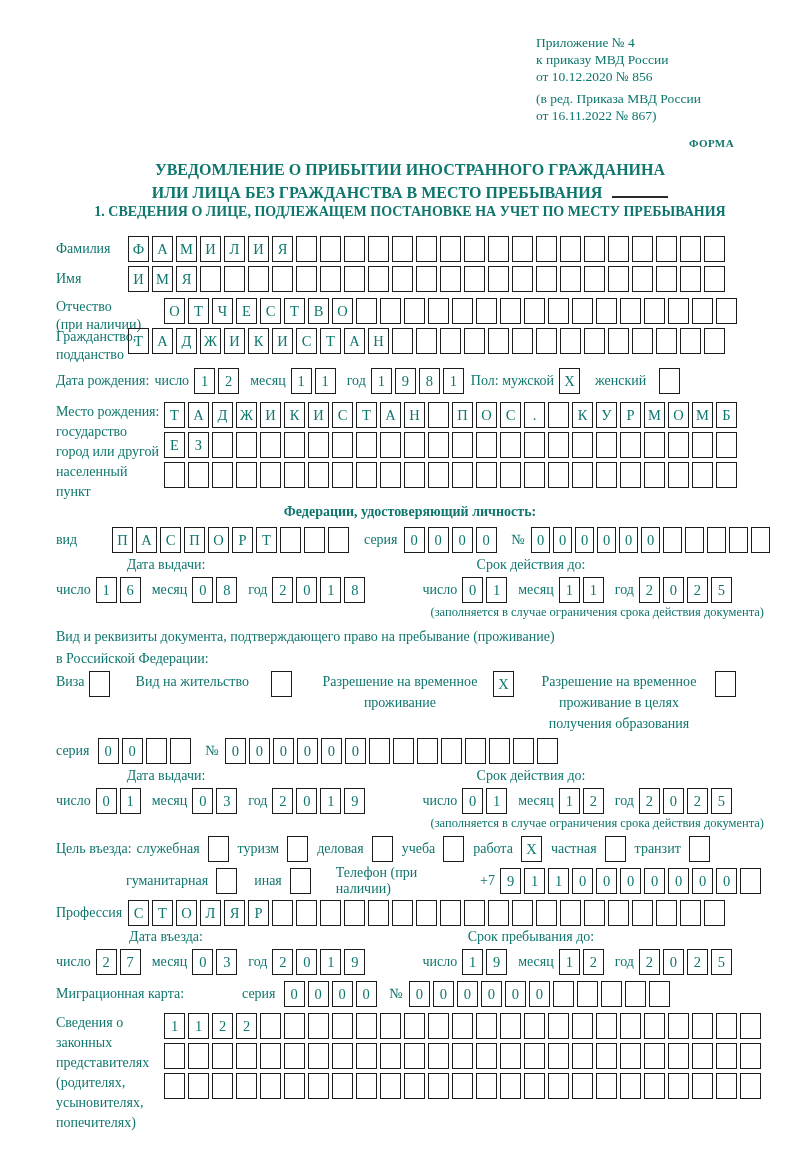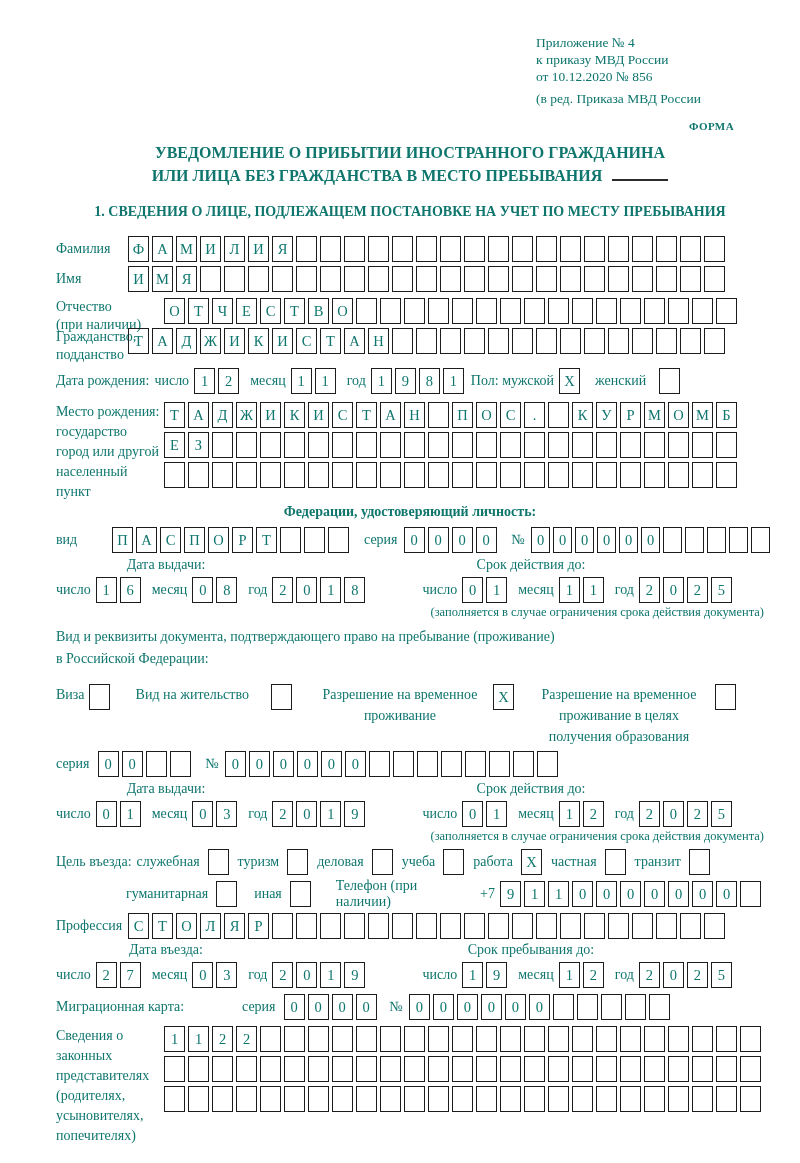--- a/index.html
+++ b/index.html
@@ -5,21 +5,21 @@
   html,body{margin:0;padding:0;background:#fff;}
   .page{position:relative;width:772px;height:1163px;box-sizing:border-box;background:#fff;
         color:#0f766e;font-family:"Liberation Serif","DejaVu Serif",serif;font-size:14px;
         padding:34px 8px 6px 56px;overflow:hidden;}
   .appendix{margin-left:auto;width:228px;line-height:17px;font-size:13.5px;}
   .appendix div{white-space:nowrap;}
   .appendix .note{margin-top:5px;}
   .forma{text-align:right;font-weight:bold;margin:13px 30px 0 0;font-size:11px;letter-spacing:.4px;}
   .title{text-align:center;font-weight:bold;font-size:16px;line-height:23px;margin-top:9px;}
   .blank{display:inline-block;width:56px;height:13px;border-bottom:2px solid #2b2b2b;margin-left:10px;}
-  .sec1{font-weight:bold;font-size:14px;margin-top:17px;text-align:center;white-space:nowrap;}
+  .sec1{font-weight:bold;font-size:14px;text-align:center;white-space:nowrap;}
 
   .frow{display:flex;align-items:center;height:30px;}
   .frow2{display:flex;align-items:flex-start;height:30px;}
   .lbl{flex:0 0 auto;}
   .lbl2{flex:0 0 auto;line-height:18px;}
   .w72{width:72px;}
   .w108{width:108px;}
   .cells{display:flex;flex:0 0 auto;}
   .cell{display:flex;justify-content:center;align-items:center;flex:0 0 auto;
         width:19px;height:24px;border:1.6px solid #1c1c1c;margin-right:3px;
@@ -41,21 +41,21 @@
   .dhead .h2{width:330px;margin-left:90px;text-align:center;flex:0 0 auto;}
   .drow{display:flex;align-items:center;height:30px;}
   .dgroup{display:flex;align-items:center;}
   .dlbl{margin-right:5px;}
   .dgroup .cells{margin-right:8px;}
   .dgroup .cells:last-child{margin-right:0;}
   .rgap{margin-left:54px;}
   .note-r{text-align:right;font-size:12.5px;height:16px;}
 
   .intro{line-height:22px;margin-top:5px;}
-  .optrow{display:flex;align-items:flex-start;margin-top:14px;min-height:64px;}
+  .optrow{display:flex;align-items:flex-start;margin-top:1px;min-height:64px;}
   .optlbl{line-height:21px;}
   .optc{text-align:center;line-height:21px;}
   .cb{margin-left:7px;margin-right:0;}
   .serrow{display:flex;align-items:center;height:32px;}
   .serrow .slbl{margin-right:8px;}
   .serrow .nlbl{margin:0 6px 0 12px;}
 
   .prow{display:flex;align-items:center;height:30px;margin-top:2px;}
   .plbl{margin-right:5px;}
   .prow .cb{margin-right:9px;margin-left:3px;}
@@ -68,20 +68,21 @@
 </head>
 <body>
 
 <div class="page">
 
   <div class="appendix">
     <div>Приложение № 4</div>
     <div>к приказу МВД России</div>
     <div>от 10.12.2020 № 856</div>
     <div class="note">(в ред. Приказа МВД России</div>
+    <div>от 16.11.2022 № 867)</div>
   </div>
 
   <div class="forma">ФОРМА</div>
 
   <div class="title">
     <div>УВЕДОМЛЕНИЕ О ПРИБЫТИИ ИНОСТРАННОГО ГРАЖДАНИНА</div>
     <div><span>ИЛИ ЛИЦА БЕЗ ГРАЖДАНСТВА В МЕСТО ПРЕБЫВАНИЯ</span><span class="blank"></span></div>
   </div>
 
   <div class="sec1">1. СВЕДЕНИЯ О ЛИЦЕ, ПОДЛЕЖАЩЕМ ПОСТАНОВКЕ НА УЧЕТ ПО МЕСТУ ПРЕБЫВАНИЯ</div>

